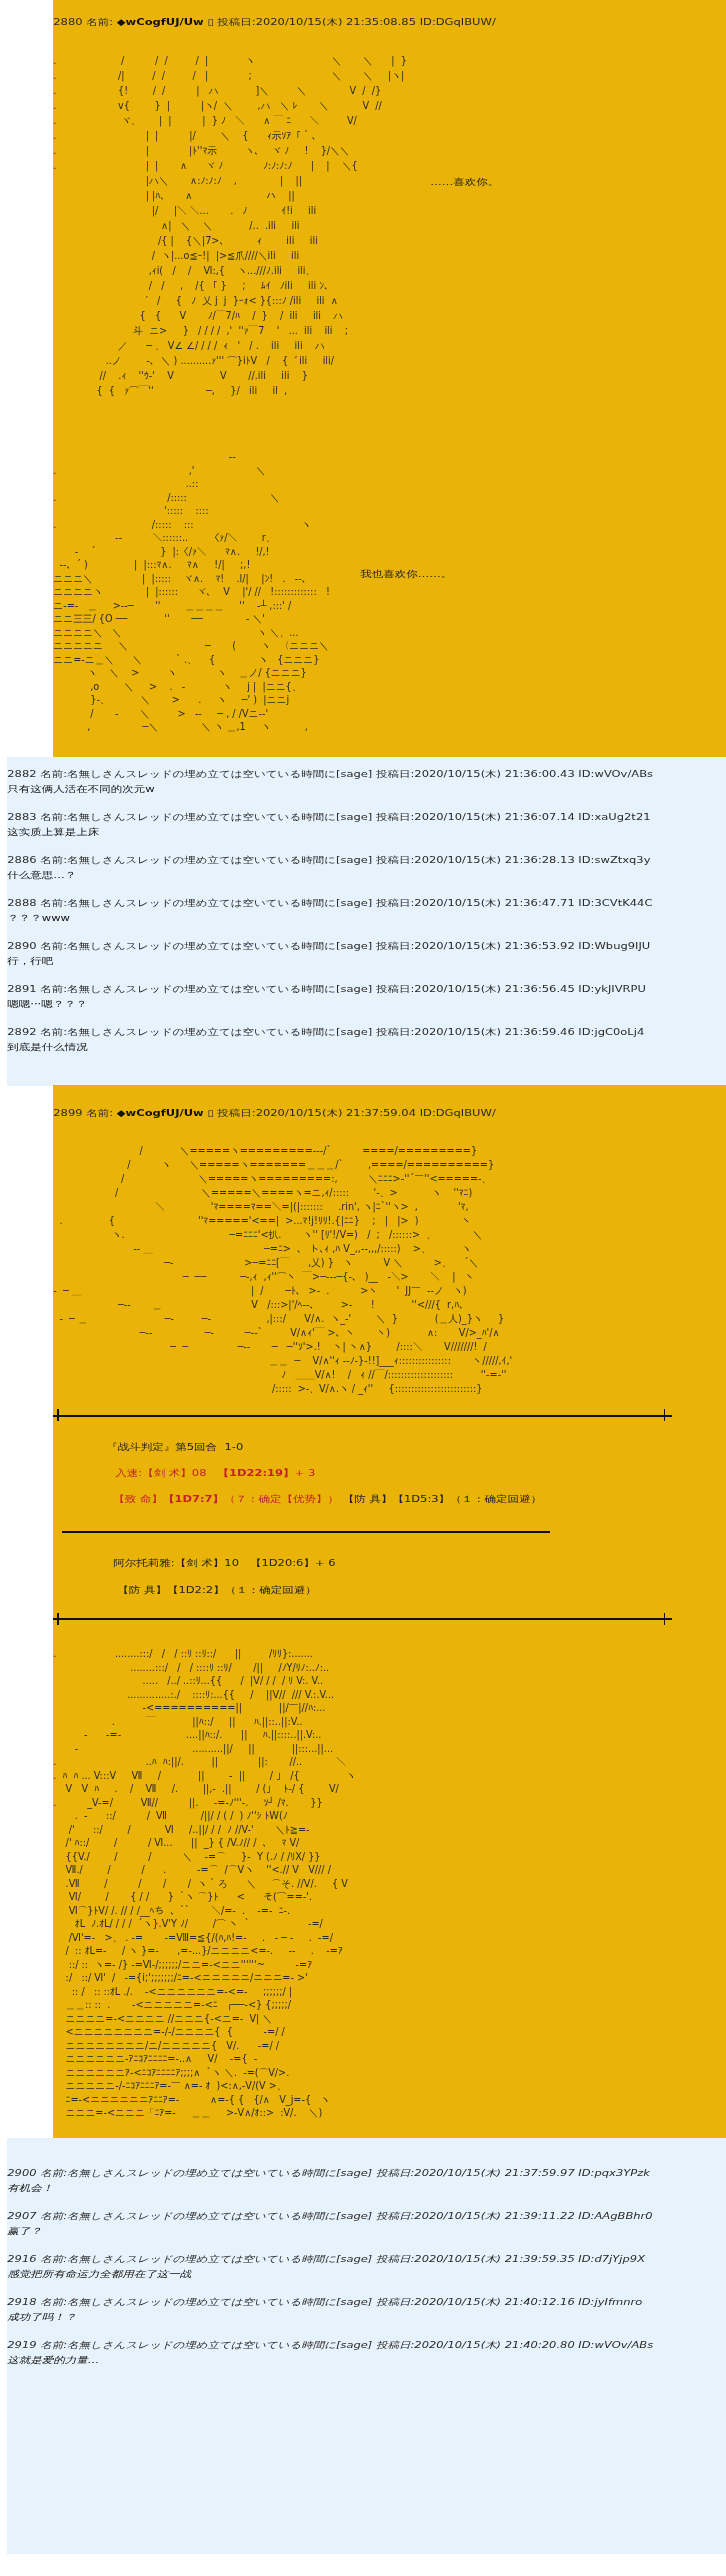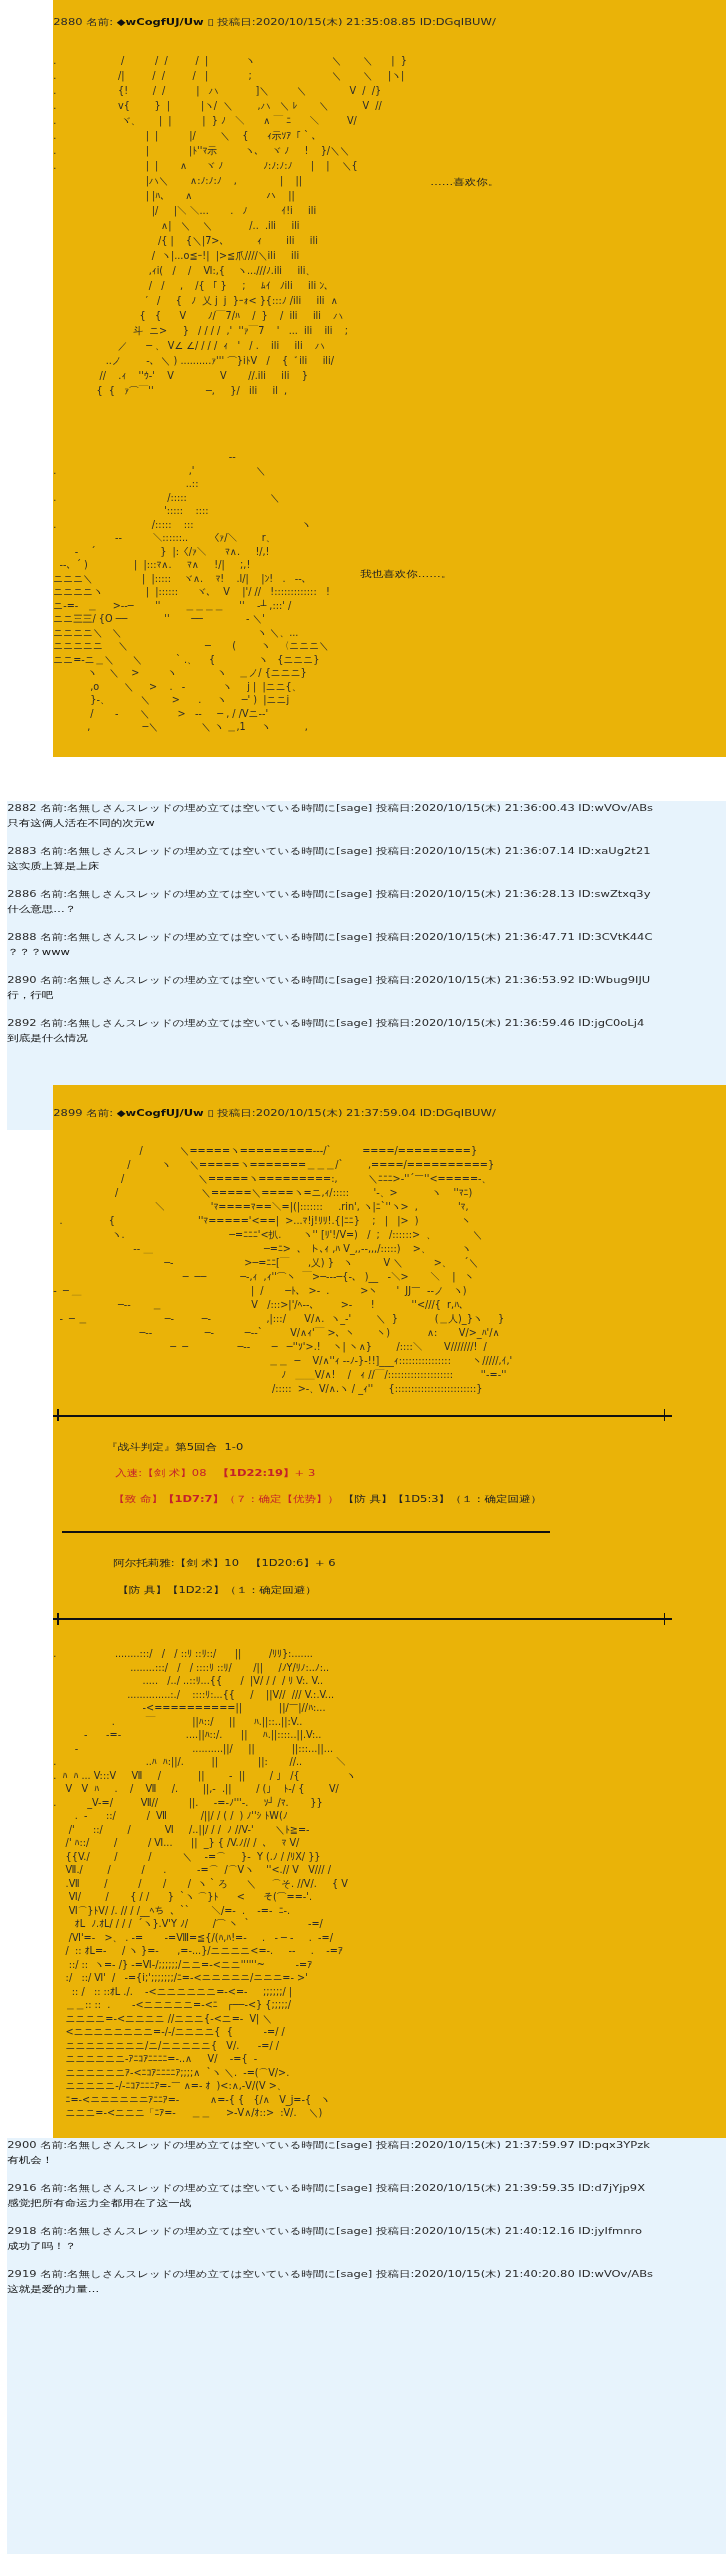--- a/index.html
+++ b/index.html
@@ -85,40 +85,44 @@
 ニニニニニ     ＼                         ─       (        ヽ   〈ニニニ＼
 ニニ=-ニ＿＼      ＼           ` .、    {              ヽ   {ニニニ}
            ヽ    ＼    &gt;         ヽ             ヽ    ＿ノ/ {ニニニ}
             ,o        ＼     &gt;    .   -            ヽ     j |  |ニニ{、
             }-、          ＼       &gt;      .     ヽ     ─' )  |ニニj
             /       -       ＼         &gt;   --     ─ , / /Vニ--'
            ,                 ─＼              ＼ ヽ ＿,1     ヽ           ,</pre>
   <div class="abs caption" style="top:567px;left:307px;">我也喜欢你……。</div>
 </div>
 
-<div class="section resp resp1" style="top:757px;height:329px;padding-top:0;margin-top:44px;">
+<div class="section resp resp1" style="top:757px;height:329px;padding-top:10px;">
   <div class="post">
     <div class="line hdr"><span>2882</span> <span>名前:</span><span>名無しさんスレッドの埋め立ては空いている時間に[sage]</span> <span>投稿日:</span><span>2020/10/15(木) 21:36:00.43</span> <span>ID:</span><span>wVOv/ABs</span></div>
     <div class="line post-body">只有这俩人活在不同的次元w</div>
   </div>
   <div class="post">
     <div class="line hdr"><span>2883</span> <span>名前:</span><span>名無しさんスレッドの埋め立ては空いている時間に[sage]</span> <span>投稿日:</span><span>2020/10/15(木) 21:36:07.14</span> <span>ID:</span><span>xaUg2t21</span></div>
     <div class="line post-body">这实质上算是上床</div>
   </div>
   <div class="post">
     <div class="line hdr"><span>2886</span> <span>名前:</span><span>名無しさんスレッドの埋め立ては空いている時間に[sage]</span> <span>投稿日:</span><span>2020/10/15(木) 21:36:28.13</span> <span>ID:</span><span>swZtxq3y</span></div>
     <div class="line post-body">什么意思…？</div>
   </div>
   <div class="post">
     <div class="line hdr"><span actable="false">2888</span> <span>名前:</span><span>名無しさんスレッドの埋め立ては空いている時間に[sage]</span> <span>投稿日:</span><span>2020/10/15(木) 21:36:47.71</span> <span>ID:</span><span>3CVtK44C</span></div>
     <div class="line post-body">？？？www</div>
   </div>
   <div class="post">
     <div class="line hdr"><span>2890</span> <span>名前:</span><span>名無しさんスレッドの埋め立ては空いている時間に[sage]</span> <span>投稿日:</span><span>2020/10/15(木) 21:36:53.92</span> <span>ID:</span><span>Wbug9IJU</span></div>
     <div class="line post-body">行，行吧</div>
+  </div>
+  <div class="post">
+    <div class="line hdr"><span>2891</span> <span>名前:</span><span>名無しさんスレッドの埋め立ては空いている時間に[sage]</span> <span>投稿日:</span><span>2020/10/15(木) 21:36:56.45</span> <span>ID:</span><span>ykJIVRPU</span></div>
+    <div class="line post-body">嗯嗯···嗯？？？</div>
   </div>
   <div class="post">
     <div class="line hdr"><span>2892</span> <span>名前:</span><span>名無しさんスレッドの埋め立ては空いている時間に[sage]</span> <span>投稿日:</span><span>2020/10/15(木) 21:36:59.46</span> <span>ID:</span><span>jgC0oLj4</span></div>
     <div class="line post-body">到底是什么情况</div>
   </div>
 </div>
 
 <div class="section op" style="top:1085px;height:1145px;">
   <div class="abs line hdr" style="top:21px;left:0;"><span>2899</span> <span>名前:</span> <b>◆wCogfUJ/Uw</b> <span>▯</span> <span>投稿日:</span><span>2020/10/15(木) 21:37:59.04</span> <span>ID:</span><span>DGqIBUW/</span></div>
 
@@ -190,26 +194,30 @@
     ニニニニ=-&lt;ニニニニ //ニニニ{-&lt;ニ=-  V| ＼
     &lt;ニニニニニニニニ=-/-/ニニニニ{  {          -=/ /
     ニニニニニニニニ/ニ/ニニニニニ{   V/.      -=/ /
     ニニニニニニ-ｱﾆｺｱﾆﾆﾆﾆ=-..∧     V/    -={  -
     ニニニニニニｱ-&lt;ﾆｺｱﾆﾆﾆﾆｱ;;;;∧  `ヽ ＼.  -=(⌒V/&gt;.
     ニニニニニ-/-ﾆｺｱﾆﾆﾆｱ=-￣ ∧=- ｵ  )&lt;:∧,-V/(V &gt;、
     ﾆ=-&lt;ニニニニニニｱﾆﾆｱ=-          ∧=-{ {   {/∧   V_j=-{   ヽ
     ニニニ=-&lt;ニニニ「ﾆｱ=-     ＿＿     &gt;-V∧/ｵ::&gt;  :V/.    ＼)</pre>
 </div>
 
-<div class="section resp resp2" style="top:2138px;height:416px;">
+<div class="section resp resp2" style="top:2138px;height:416px;padding-top:28px;font-style:italic;">
   <div class="post">
     <div class="line hdr"><span>2900</span> <span>名前:</span><span>名無しさんスレッドの埋め立ては空いている時間に[sage]</span> <span>投稿日:</span><span>2020/10/15(木) 21:37:59.97</span> <span>ID:</span><span>pqx3YPzk</span></div>
     <div class="line post-body">有机会！</div>
   </div>
   <div class="post">
+    <div class="line hdr"><span>2907</span> <span>名前:</span><span>名無しさんスレッドの埋め立ては空いている時間に[sage]</span> <span>投稿日:</span><span>2020/10/15(木) 21:39:11.22</span> <span>ID:</span><span>AAgBBhr0</span></div>
+    <div class="line post-body">赢了？</div>
+  </div>
+  <div class="post">
     <div class="line hdr"><span>2916</span> <span>名前:</span><span>名無しさんスレッドの埋め立ては空いている時間に[sage]</span> <span>投稿日:</span><span>2020/10/15(木) 21:39:59.35</span> <span>ID:</span><span>d7jYjp9X</span></div>
     <div class="line post-body">感觉把所有命运力全都用在了这一战</div>
   </div>
   <div class="post">
     <div class="line hdr"><span>2918</span> <span>名前:</span><span>名無しさんスレッドの埋め立ては空いている時間に[sage]</span> <span>投稿日:</span><span>2020/10/15(木) 21:40:12.16</span> <span>ID:</span><span>jyIfmnro</span></div>
     <div class="line post-body">成功了吗！？</div>
   </div>
   <div class="post">
     <div class="line hdr"><span>2919</span> <span>名前:</span><span>名無しさんスレッドの埋め立ては空いている時間に[sage]</span> <span>投稿日:</span><span>2020/10/15(木) 21:40:20.80</span> <span>ID:</span><span>wVOv/ABs</span></div>
     <div class="line post-body">这就是爱的力量…</div>

